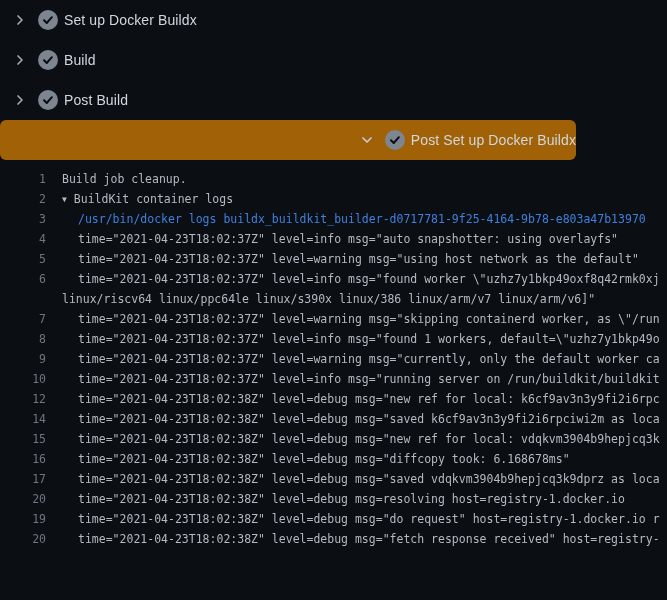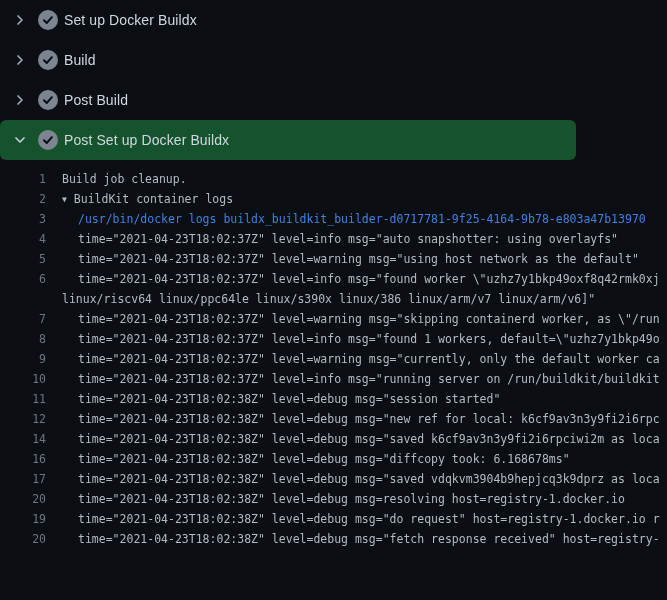--- a/index.html
+++ b/index.html
@@ -9,21 +9,21 @@
     font-family:"Liberation Sans", sans-serif;
   }
 
   
   .steps { width:576px; }
   .step-row {
     height:40px; display:flex; align-items:center;
     padding-left:12px; box-sizing:border-box;
     border-radius:6px; cursor:pointer;
   }
-  .step-row.expanded { background:#14532d; }
+  .step-row.expanded { background:#a16207;justify-content:flex-end; }
   .chevron { width:16px; height:16px; margin-right:10px; display:flex; align-items:center; justify-content:center; }
   .chevron svg { display:block; }
   .check { width:20px; height:20px; margin-right:6px; display:flex; }
   .step-label { font-size:14px; color:#d0d7de; letter-spacing:0.1px; }
 
   
   .log {
     padding-top:9px;
     font-family:"DejaVu Sans Mono", monospace;
     font-size:11.5px;
@@ -161,36 +161,36 @@
   <div class="log-row indent1">
     <span class="num">9</span>
     <span class="txt">time="2021-04-23T18:02:37Z" level=warning msg="currently, only the default worker ca</span>
   </div>
 
   <div class="log-row indent1">
     <span class="num">10</span>
     <span class="txt">time="2021-04-23T18:02:37Z" level=info msg="running server on /run/buildkit/buildkit</span>
   </div>
 
-  <div class="log-row indent1">
-    <span class="num">11</span>
-    <span class="txt">time="2021-04-23T18:02:38Z" level=debug msg="session started"</span>
-  </div>
 
   <div class="log-row indent1">
     <span class="num">12</span>
     <span class="txt">time="2021-04-23T18:02:38Z" level=debug msg="new ref for local: k6cf9av3n3y9fi2i6rpc</span>
   </div>
 
 
   <div class="log-row indent1">
     <span class="num">14</span>
     <span class="txt">time="2021-04-23T18:02:38Z" level=debug msg="saved k6cf9av3n3y9fi2i6rpciwi2m as loca</span>
   </div>
 
+  <div class="log-row indent1">
+    <span class="num">15</span>
+    <span class="txt">time="2021-04-23T18:02:38Z" level=debug msg="new ref for local: vdqkvm3904b9hepjcq3k</span>
+  </div>
 
   <div class="log-row indent1">
     <span class="num">16</span>
     <span class="txt">time="2021-04-23T18:02:38Z" level=debug msg="diffcopy took: 6.168678ms"</span>
   </div>
 
   <div class="log-row indent1">
     <span class="num">17</span>
     <span class="txt">time="2021-04-23T18:02:38Z" level=debug msg="saved vdqkvm3904b9hepjcq3k9dprz as loca</span>
   </div>

